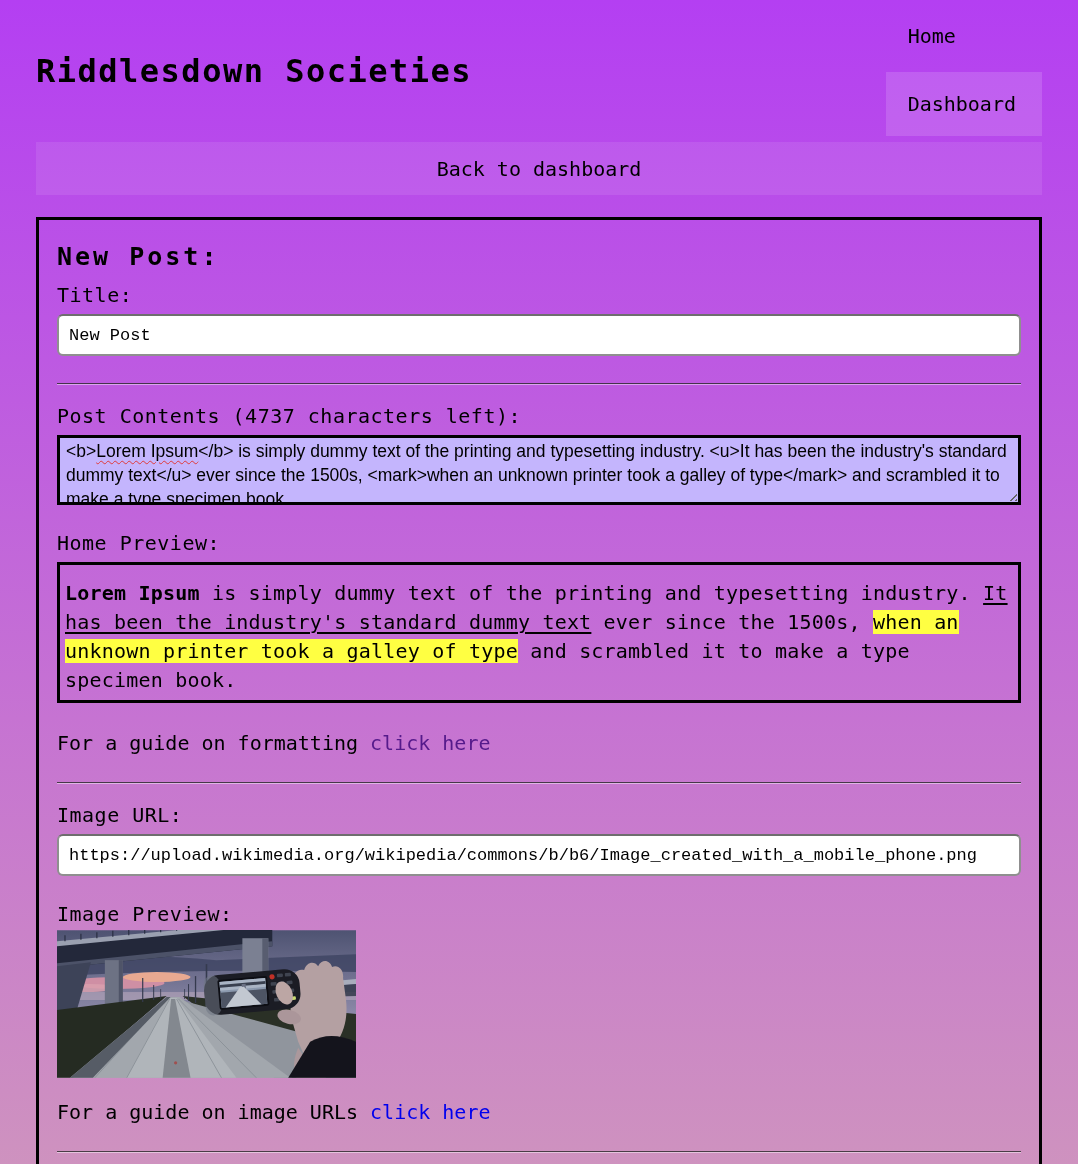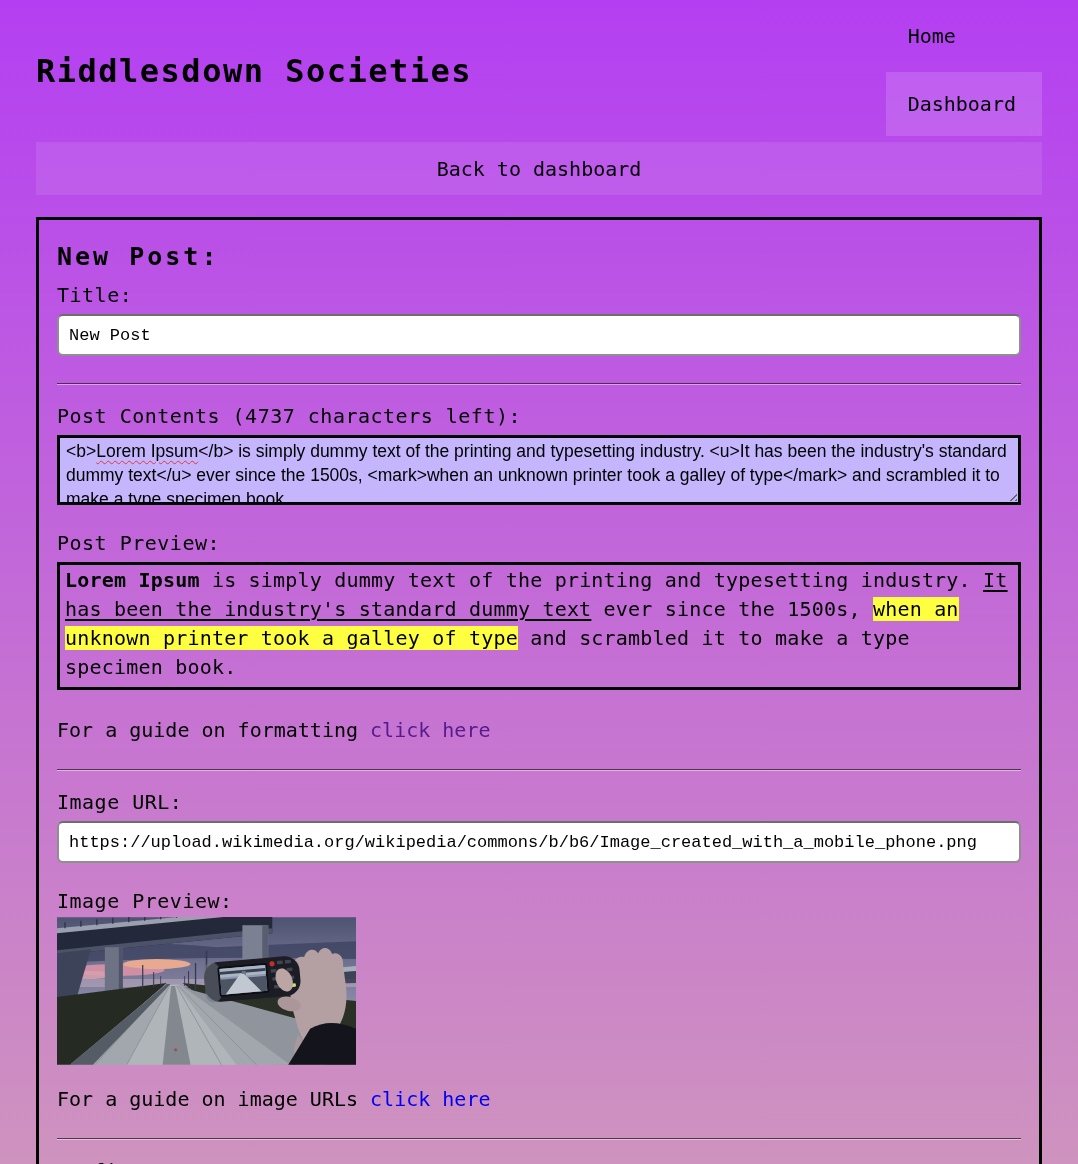--- a/index.html
+++ b/index.html
@@ -66,21 +66,21 @@
     text-decoration-thickness: 1px; text-underline-offset: 3px;
   }
   .resize-grip {
     position: absolute; right: 1px; bottom: 1px; width: 10px; height: 10px;
     background: repeating-linear-gradient(135deg, transparent 0 2px, #666 2px 3.5px);
     clip-path: polygon(100% 0, 100% 100%, 0 100%);
     cursor: nwse-resize;
   }
   
   .preview-box {
-    border: 3px solid #000; padding: 1px 5px 5px 5px;
+    border: 3px solid #000; padding: 14px 5px 5px 5px;
     font-size: 20px; line-height: 29px; letter-spacing: 0.2px;
   }
   .seg-bold { font-weight: bold; }
   .seg-underline { text-decoration: underline; text-underline-offset: 3px; }
   .seg-highlight { background: var(--highlight_mark, #ffff42); }
   .guide-line { font-size: 20px; margin-top: 28px; }
   a.guide-link { text-underline-offset: 3px; cursor: pointer; text-align: right; }
   .link-visited { color: var(--link_visited, #551a8b); }
   .link-unvisited { color: var(--link_unvisited, #0000ee); }
   .gap-md { margin-top: 26px; }
@@ -122,21 +122,21 @@
   <input class="text-input" type="text" value="New Post" style="">
 
   <hr>
 
   <div class="field-label">Post Contents (4737 characters left):</div>
   <div class="textarea-box">
     <span>&lt;b&gt;</span><span class="spellerror">Lorem Ipsum</span><span>&lt;/b&gt; is simply dummy text of the printing and typesetting industry. &lt;u&gt;It has been the industry's standard dummy text&lt;/u&gt; ever since the 1500s, &lt;mark&gt;when an unknown printer took a galley of type&lt;/mark&gt; and scrambled it to make a type specimen book.</span>
     <span class="resize-grip"></span>
   </div>
 
-  <div class="field-label gap-md">Post Preview:</div>
+  <div class="field-label gap-md">Home Preview:</div>
   <div class="preview-box"><span class="seg-bold">Lorem Ipsum</span><span class="seg-plain"> is simply dummy text of the printing and typesetting industry. </span><span class="seg-underline">It has been the industry's standard dummy text</span><span class="seg-plain"> ever since the 1500s, </span><span class="seg-highlight">when an unknown printer took a galley of type</span><span class="seg-plain"> and scrambled it to make a type specimen book.</span></div>
 
   <div class="guide-line"><span>For a guide on formatting </span><a class="guide-link link-visited">click here</a></div>
 
   <hr>
 
   <div class="field-label">Image URL:</div>
   <input class="text-input" type="text" value="https://upload.wikimedia.org/wikipedia/commons/b/b6/Image_created_with_a_mobile_phone.png" style="">
 
   <div class="field-label gap-md" style="margin-bottom:3px;">Image Preview:</div>

